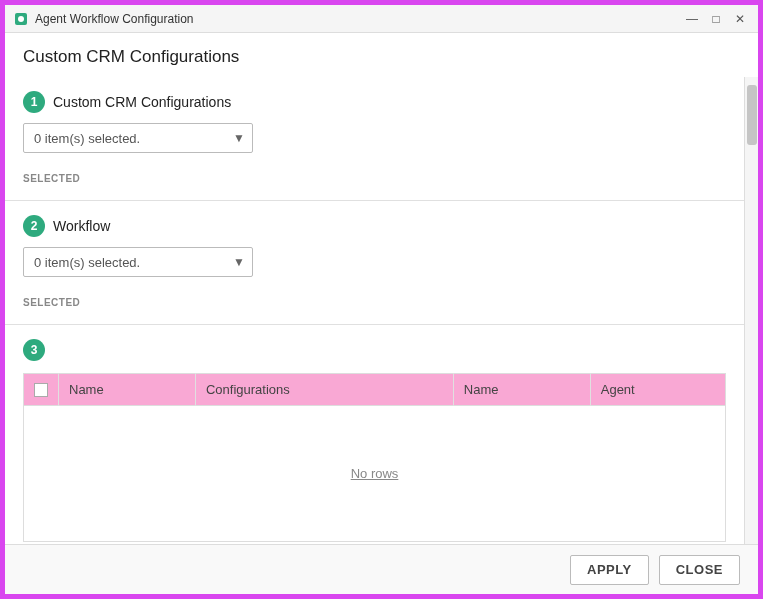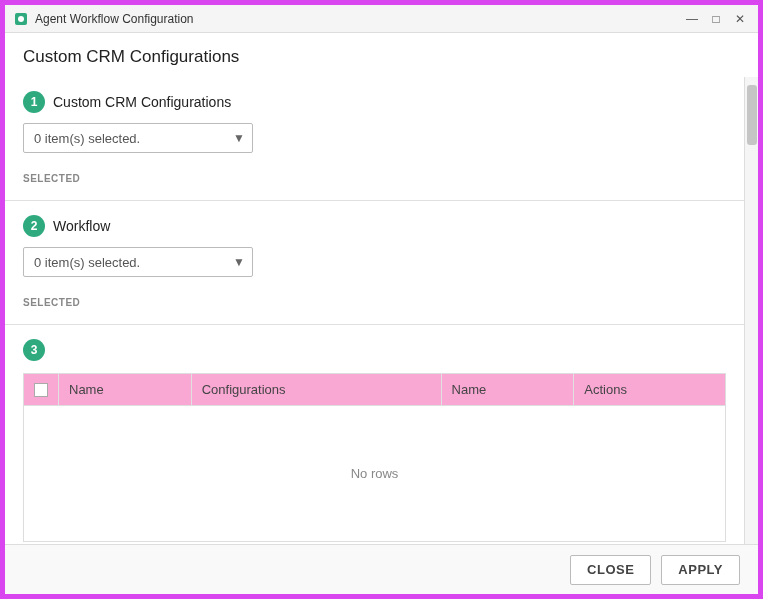--- a/index.html
+++ b/index.html
@@ -211,20 +211,21 @@
 
     .workflow-table th:last-child {
       border-right: none;
     }
 
     .workflow-table td {
       padding: 8px 10px;
       font-size: 13px;
       color: #555;
       border-right: 1px solid #e8e8e8;
+      text-decoration: underline;
     }
 
     .workflow-table td:last-child {
       border-right: none;
     }
 
     .checkbox-col {
       width: 30px;
     }
 
@@ -356,36 +357,36 @@
               <th>
                 <span>Name</span>
               </th>
               <th>
                 <span>Configurations</span>
               </th>
               <th>
                 <span>Name</span>
               </th>
               <th>
-                <span>Actions</span>
+                <span>Agent</span>
               </th>
             </tr>
           </thead>
           <tbody>
             <tr class="no-rows-row">
               <td colspan="5">No rows</td>
             </tr>
           </tbody>
         </table>
       </div>
 
     </div>
 
     <div class="scrollbar-track">
       <div class="scrollbar-thumb"></div>
     </div>
   </div>
 
   <div class="footer">
+    <button class="footer-btn apply-btn">APPLY</button>
     <button class="footer-btn close-footer">CLOSE</button>
-    <button class="footer-btn apply-btn">APPLY</button>
   </div>
 </div>
 
 </body></html>

